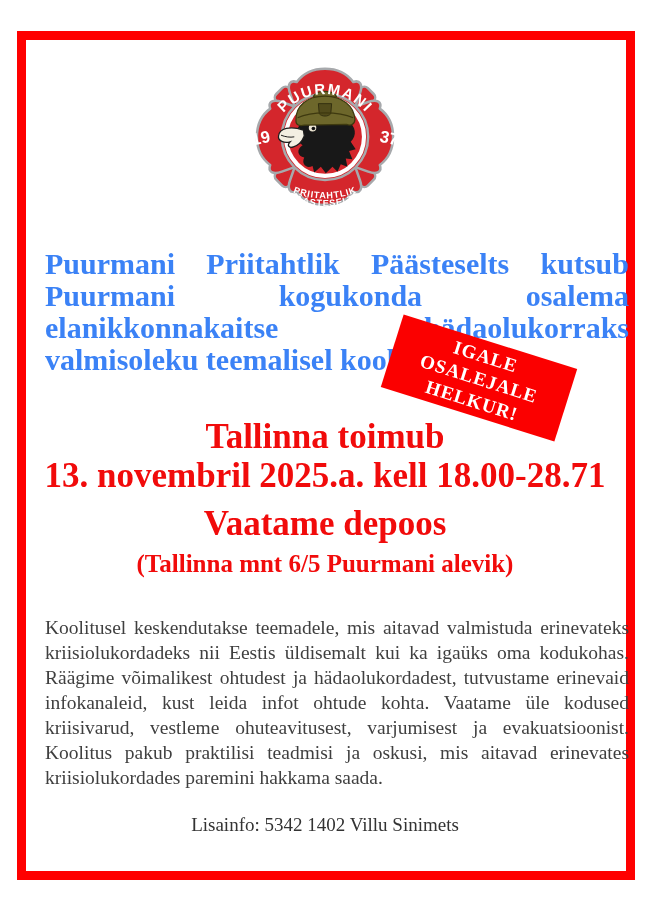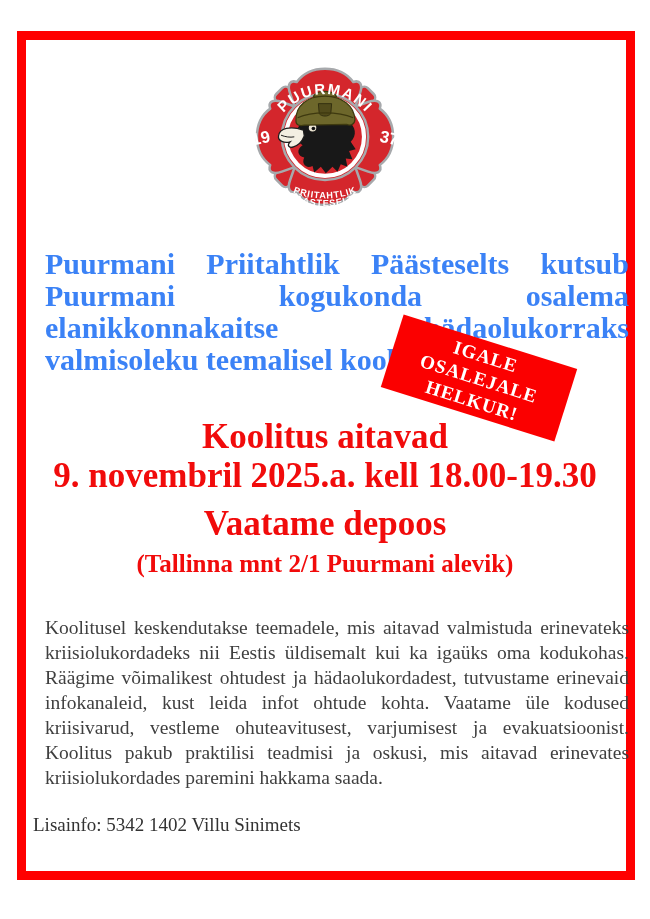--- a/index.html
+++ b/index.html
@@ -39,21 +39,21 @@
   .h1{top:419px;font-size:35px;line-height:36px;}
   .h2{top:458px;font-size:35px;line-height:36px;}
   .h3{top:506px;font-size:35px;line-height:36px;}
   .h4{top:551px;font-size:25px;line-height:26px;}
   .body-text{
     position:absolute;left:33px;top:603px;width:584px;margin:12px;
     font-size:19.5px;line-height:25px;color:#3f3f3f;text-align:justify;
   }
   .footer-line{
     position:absolute;left:33px;top:814px;width:584px;margin:0;
-    font-size:19px;color:#333333;text-align:left;
+    font-size:19px;color:#333333;text-align:center;
   }
 </style>
 </head>
 <body>
 
 <div class="page">
 
   <div class="frame"></div>
 
   <svg class="logo" viewBox="0 0 200 184" xmlns="http://www.w3.org/2000/svg">
@@ -91,22 +91,22 @@
   </svg>
 
   <p class="intro">Puurmani Priitahtlik Päästeselts kutsub Puurmani kogukonda osalema elanikkonnakaitse hädaolukorraks valmisoleku teemalisel koolitusel.</p>
 
   <div class="badge">
     <div>IGALE</div>
     <div>OSALEJALE</div>
     <div>HELKUR!</div>
   </div>
 
-  <p class="h-line h1">Koolitus aitavad</p>
-  <p class="h-line h2">9. novembril 2025.a. kell 18.00-19.30</p>
+  <p class="h-line h1">Tallinna toimub</p>
+  <p class="h-line h2">13. novembril 2025.a. kell 18.00-28.71</p>
   <p class="h-line h3">Vaatame depoos</p>
-  <p class="h-line h4">(Tallinna mnt 2/1 Puurmani alevik)</p>
+  <p class="h-line h4">(Tallinna mnt 6/5 Puurmani alevik)</p>
 
   <p class="body-text">Koolitusel keskendutakse teemadele, mis aitavad valmistuda erinevateks kriisiolukordadeks nii Eestis üldisemalt kui ka igaüks oma kodukohas. Räägime võimalikest ohtudest ja hädaolukordadest, tutvustame erinevaid infokanaleid, kust leida infot ohtude kohta. Vaatame üle kodused kriisivarud, vestleme ohuteavitusest, varjumisest ja evakuatsioonist. Koolitus pakub praktilisi teadmisi ja oskusi, mis aitavad erinevates kriisiolukordades paremini hakkama saada.</p>
 
   <p class="footer-line">Lisainfo: 5342 1402 Villu Sinimets</p>
 
 </div>
 
 </body></html>

